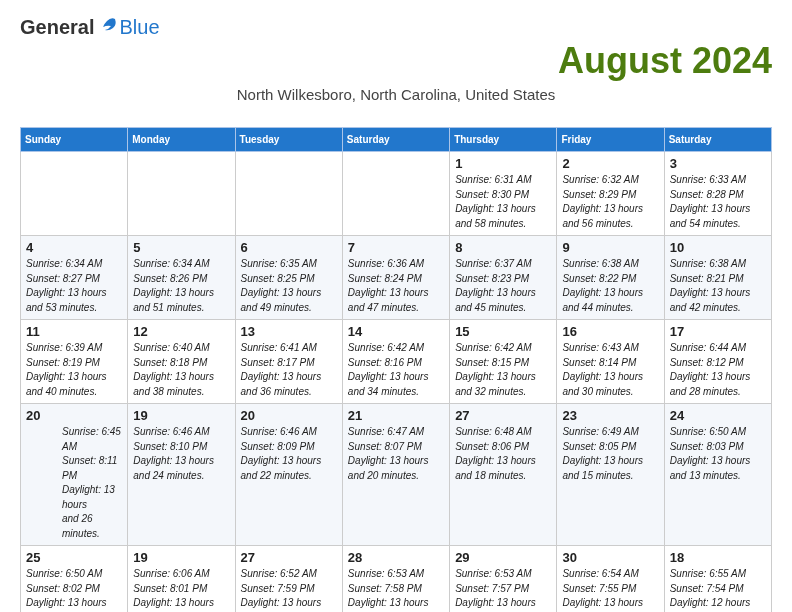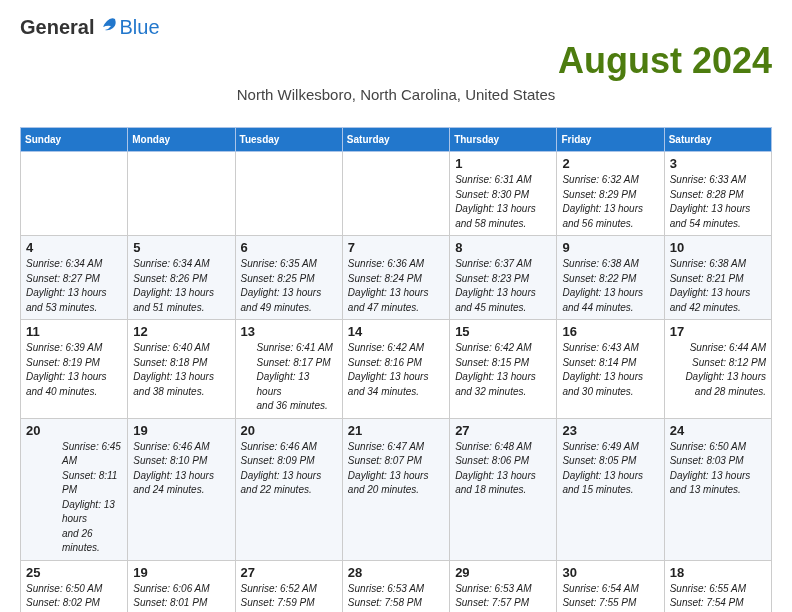--- a/index.html
+++ b/index.html
@@ -218,21 +218,21 @@
         </td>
         <td>
           <div class="cell-date">12</div>
           <div class="cell-info" style="white-space: pre-line;">Sunrise: 6:40 AM
 Sunset: 8:18 PM
 Daylight: 13 hours
 and 38 minutes.</div>
         </td>
         <td>
           <div class="cell-date">13</div>
-          <div class="cell-info" style="white-space: pre-line; margin-left: 16px;">Sunrise: 6:41 AM
+          <div class="cell-info" style="white-space: pre-line;">Sunrise: 6:41 AM
 Sunset: 8:17 PM
 Daylight: 13 hours
 and 36 minutes.</div>
         </td>
         <td>
           <div class="cell-date">14</div>
           <div class="cell-info" style="white-space: pre-line;">Sunrise: 6:42 AM
 Sunset: 8:16 PM
 Daylight: 13 hours
 and 34 minutes.</div>
@@ -246,21 +246,21 @@
         </td>
         <td>
           <div class="cell-date">16</div>
           <div class="cell-info" style="white-space: pre-line;">Sunrise: 6:43 AM
 Sunset: 8:14 PM
 Daylight: 13 hours
 and 30 minutes.</div>
         </td>
         <td>
           <div class="cell-date">17</div>
-          <div class="cell-info" style="white-space: pre-line; text-align: right;">Sunrise: 6:44 AM
+          <div class="cell-info" style="white-space: pre-line;">Sunrise: 6:44 AM
 Sunset: 8:12 PM
 Daylight: 13 hours
 and 28 minutes.</div>
         </td>
       </tr>
       <tr>
         <td>
           <div class="cell-date">20</div>
           <div class="cell-info" style="white-space: pre-line; margin-left: 36px;">Sunrise: 6:45 AM
 Sunset: 8:11 PM

